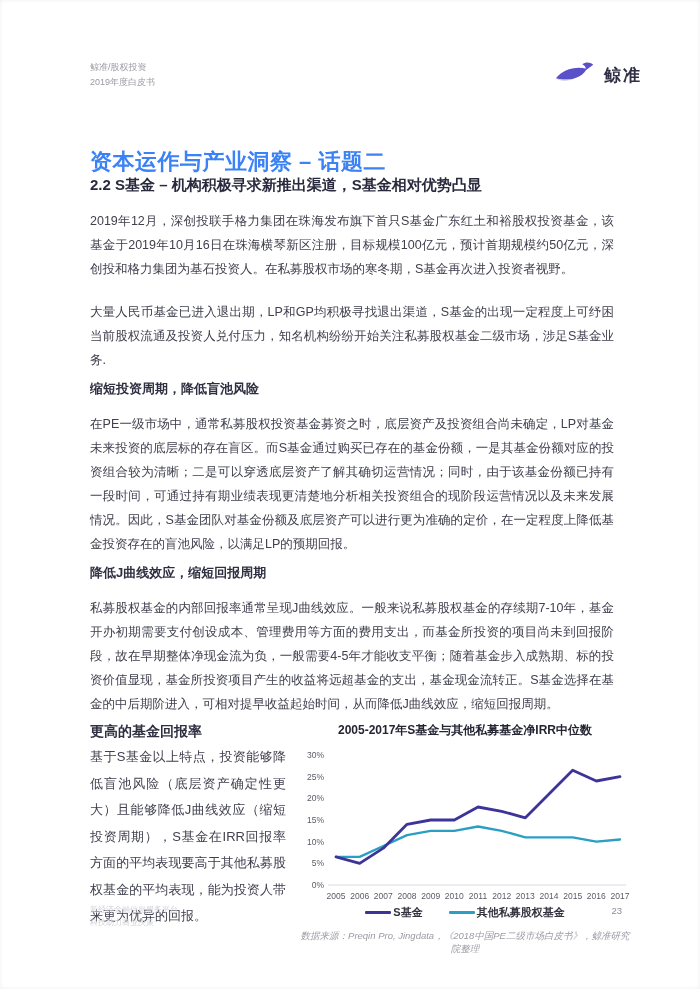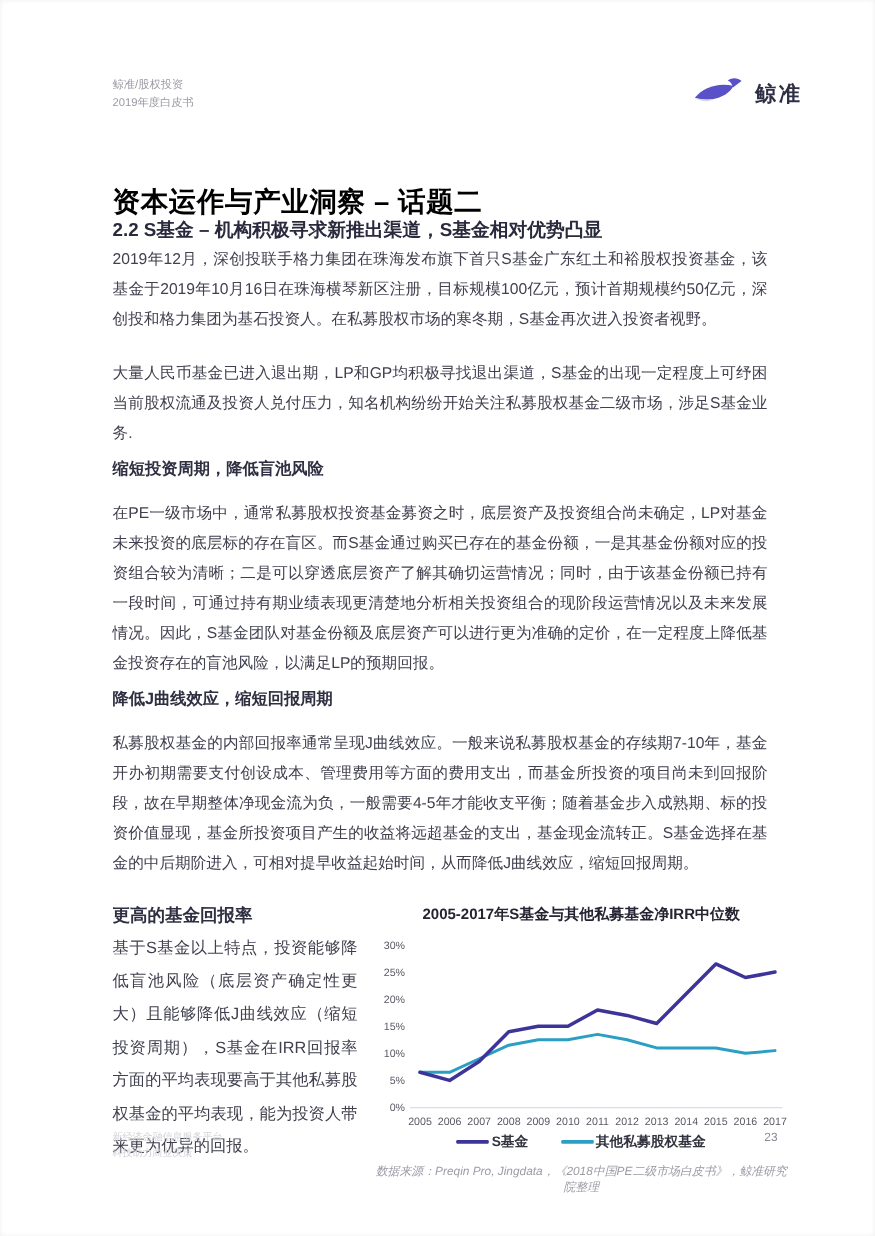--- a/index.html
+++ b/index.html
@@ -10,32 +10,32 @@
   }
   .page{
     position:relative;width:700px;height:989px;background:#ffffff;
     box-shadow:inset 0 0 4px rgba(0,0,0,0.07);overflow:hidden;
   }
   
   .header-meta{position:absolute;top:60px;left:90px;font-size:9px;line-height:15px;color:#9a9aa4;}
   .brand{position:absolute;top:60px;right:58px;display:flex;align-items:center;gap:4px;}
   .brand-name{font-size:17px;font-weight:bold;color:#2e2e45;letter-spacing:2px;}
   
-  .main-title{position:absolute;top:132px;left:90px;font-size:22px;font-weight:bold;color:#000000;letter-spacing:0.5px;}
+  .main-title{position:absolute;top:132px;left:90px;font-size:22px;font-weight:bold;color:#3b82f6;letter-spacing:0.5px;}
   
   .content{position:absolute;top:176px;left:90px;width:524px;color:#40404f;}
   .section-heading{font-size:15px;font-weight:bold;color:#2a2a3e;line-height:18px;margin:0;}
   .body-p{font-size:12.5px;line-height:24px;text-align:justify;margin:0;}
-  .p1{margin-top:1px;}
+  .p1{margin-top:15px;}
   .p2{margin-top:19px;}
   .adv-label{margin-top:8px;font-size:12.5px;font-weight:bold;color:#5547c5;line-height:20px;}
   .sub-heading{margin-top:7px;font-size:13px;font-weight:bold;color:#2f2f42;line-height:20px;}
   .sub-p{margin-top:13px;}
   
-  .two-col{display:flex;margin-top:19px;align-items:flex-start;}
+  .two-col{display:flex;margin-top:4px;align-items:flex-start;}
   .left-col{width:196px;flex:0 0 196px;}
   .left-heading{font-size:14px;font-weight:bold;color:#2f2f42;line-height:22px;}
   .left-p{font-size:13px;line-height:26.5px;text-align:justify;color:#40404f;margin-top:2px;}
   .chart-col{flex:1;padding-left:14px;}
   .chart-title{font-size:12px;font-weight:bold;color:#242433;text-align:center;margin:2px 0 6px 0;}
   .chart-svg{display:block;font-family:"Liberation Sans","DejaVu Sans",sans-serif;}
   .chart-legend{display:flex;justify-content:center;gap:26px;margin-top:2px;}
   .legend-item{display:flex;align-items:center;gap:2px;font-size:11px;font-weight:bold;color:#33333f;}
   .legend-marker{display:inline-block;width:26px;height:3px;border-radius:1px;}
   .source-note{margin-top:10px;font-size:9.5px;font-style:italic;color:#9b9ba5;text-align:center;}

